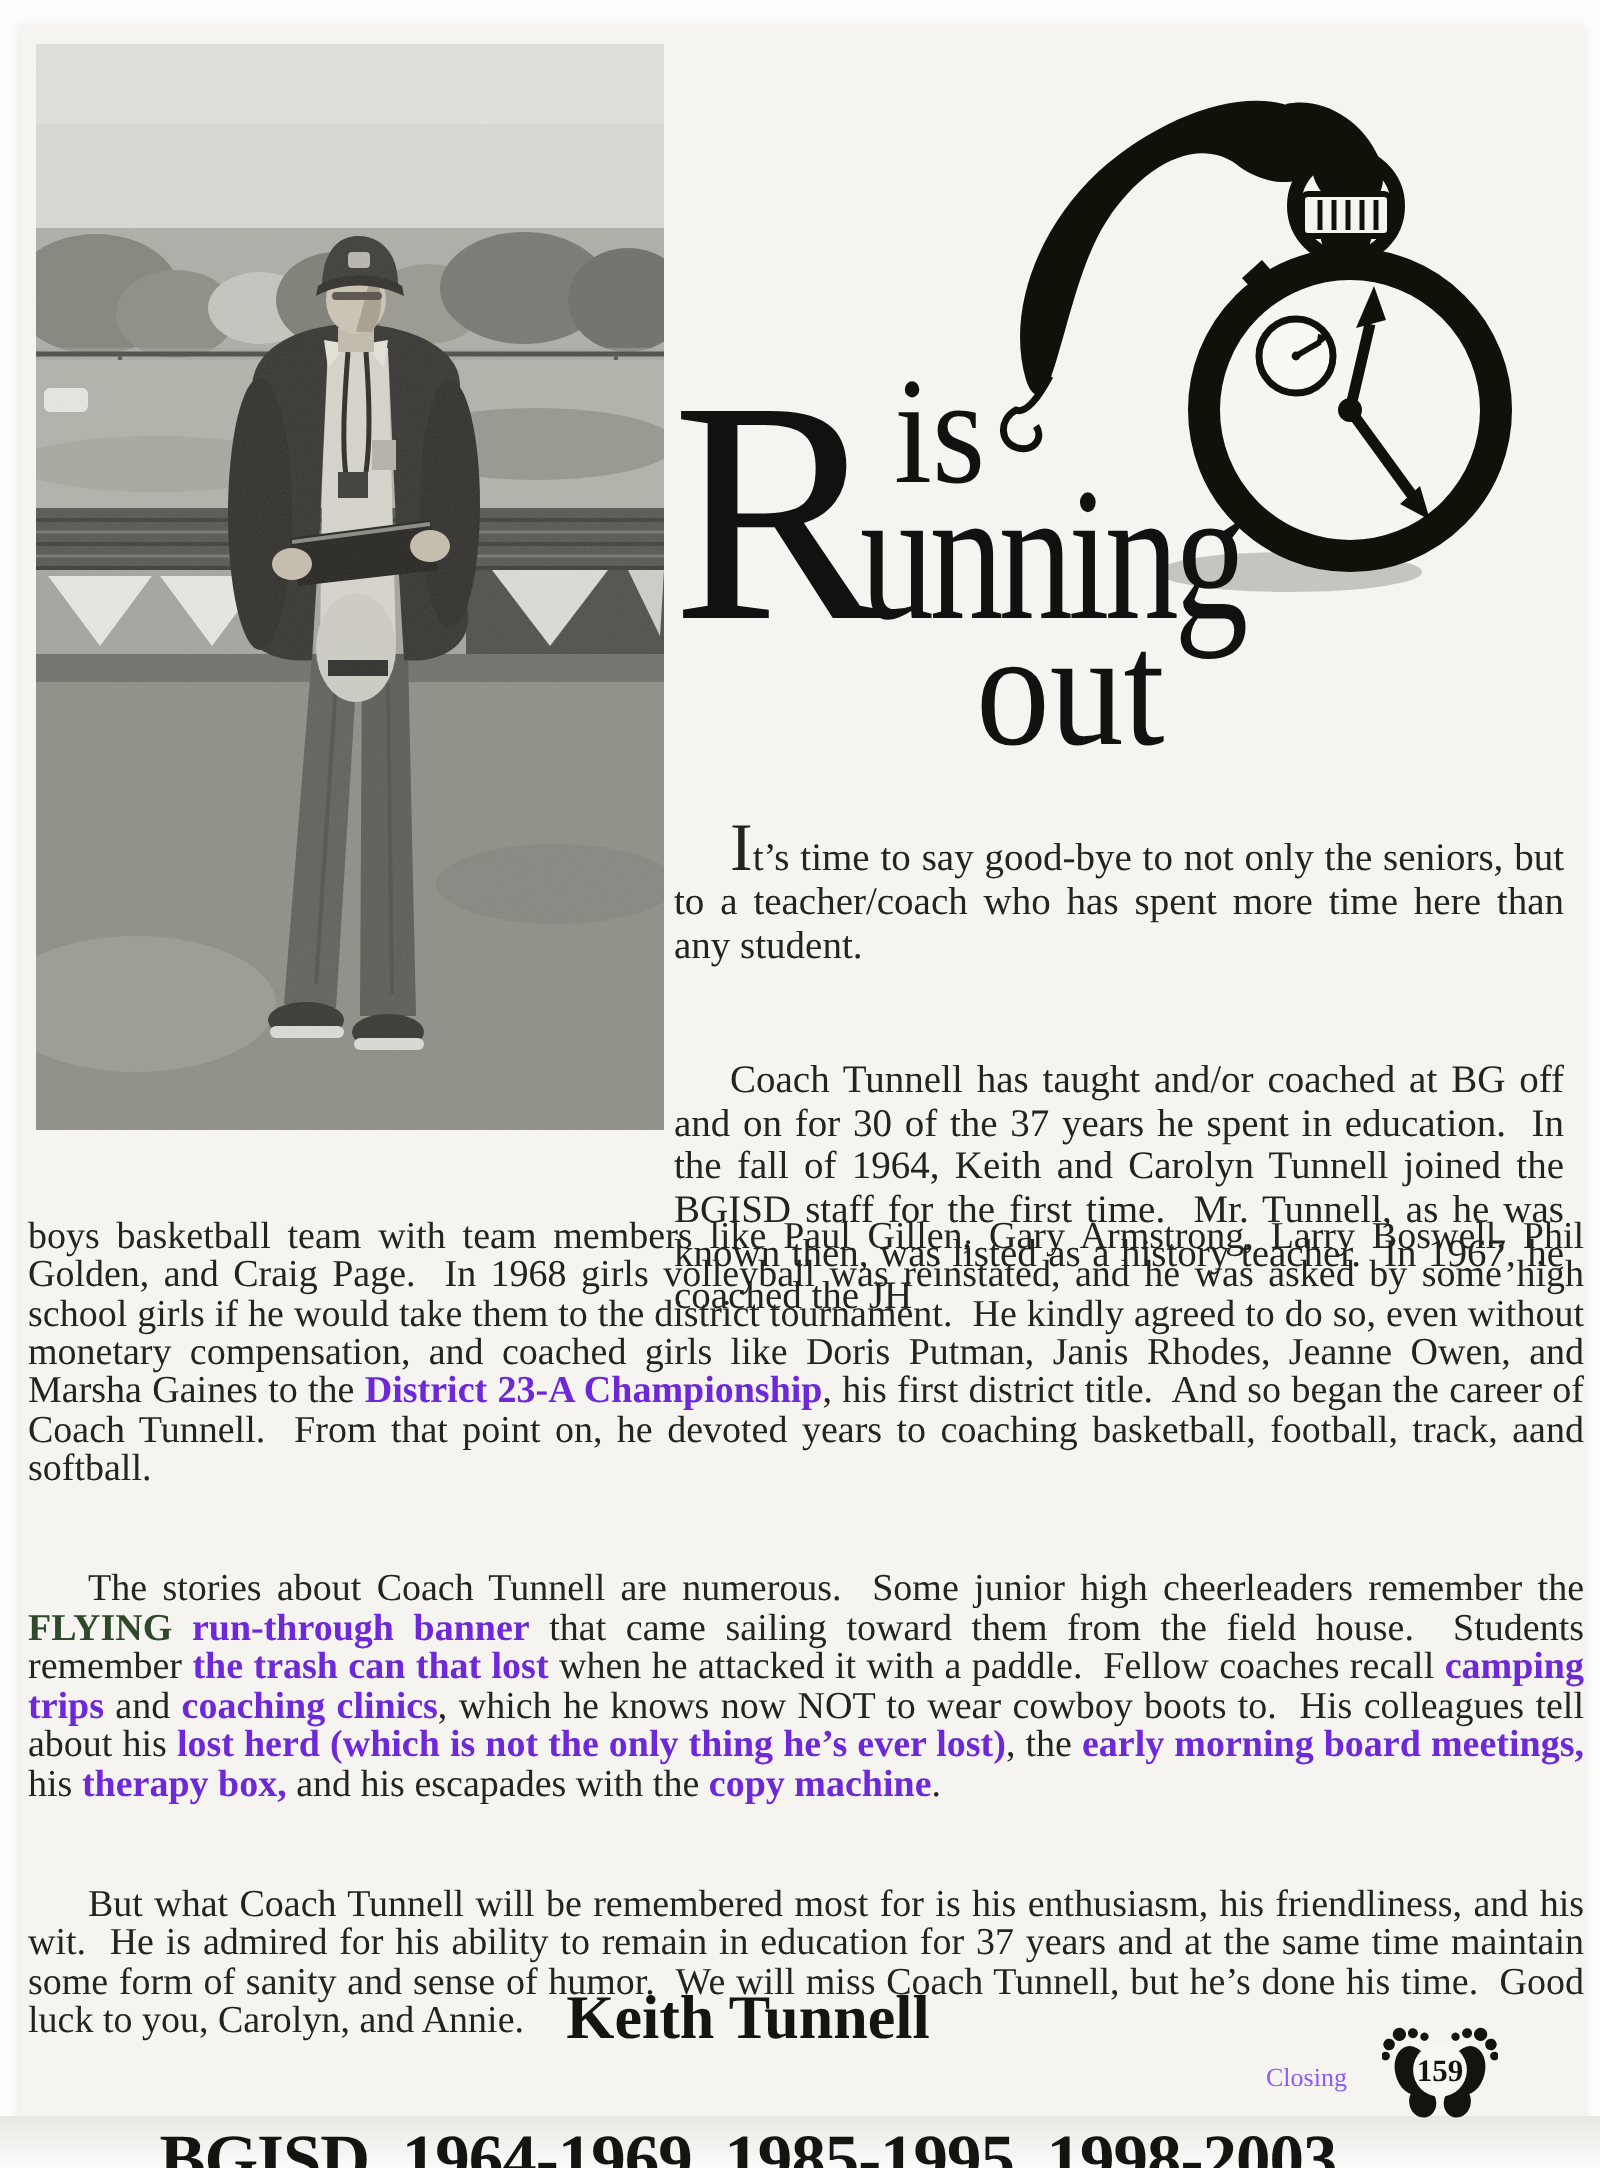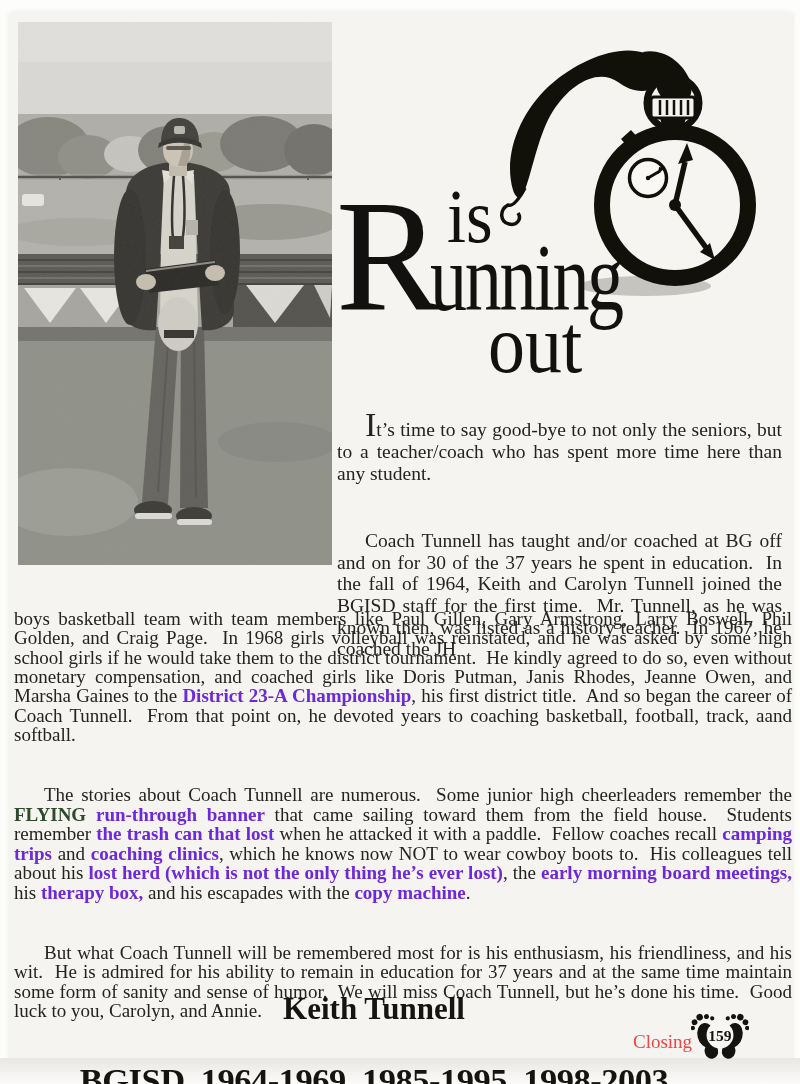--- a/index.html
+++ b/index.html
@@ -34,21 +34,21 @@
   .full p{margin:0;}
   .full p.ind{text-indent:30px;margin-top:2px;}
   .b{font-weight:bold;color:#6d28d9;}
   .retire{padding-left:178px;text-align:left;}
 
   
   .footer{position:absolute;left:0;top:956px;width:748px;text-align:center;
           font-weight:bold;color:#151410;white-space:pre;z-index:4;}
   .f-name{font-size:31px;line-height:34px;}
   .f-years{font-size:34.5px;line-height:37px;letter-spacing:-.5px;}
-  .closing{position:absolute;left:633px;top:1031px;font-size:19px;color:#ef4444;}
+  .closing{position:absolute;left:633px;top:1031px;font-size:13px;color:#8b5cf6;}
   .footprints{position:absolute;left:691px;top:1005px;}
 </style>
 </head>
 <body>
 
 <div class="canvas">
   <div class="page"></div>
   <div class="page-bottom-shade"></div>
 
   <svg class="photo" viewBox="0 0 314 543" width="314" height="543">

